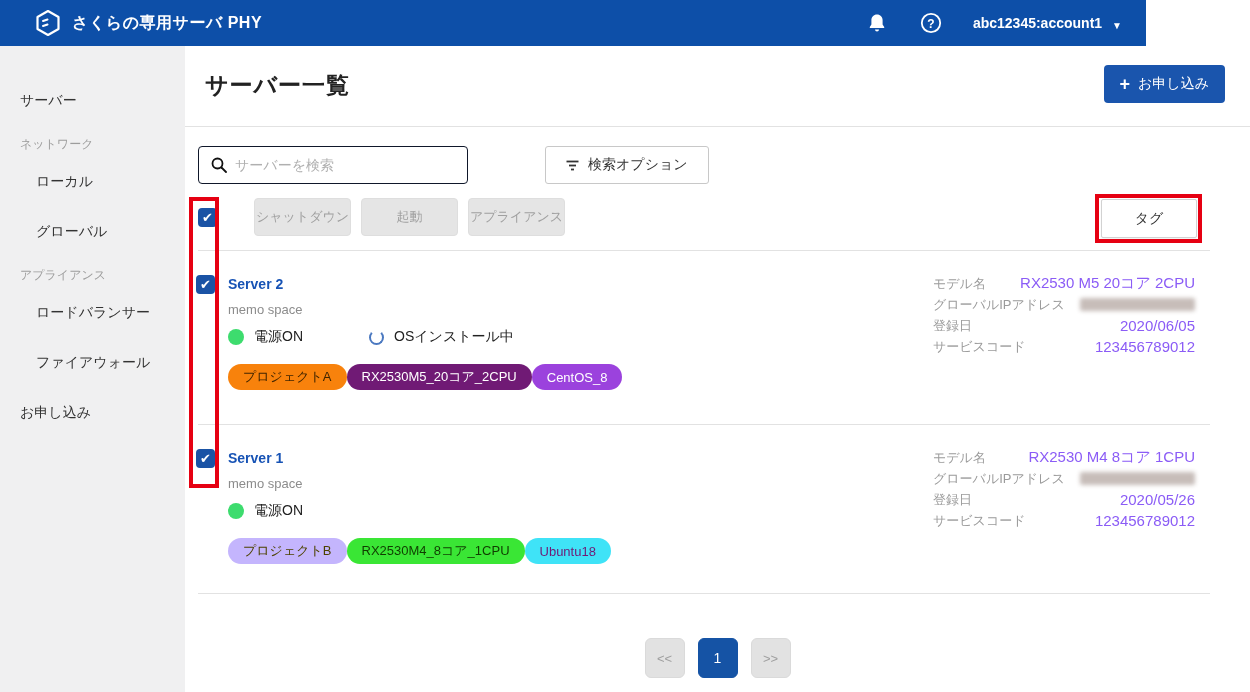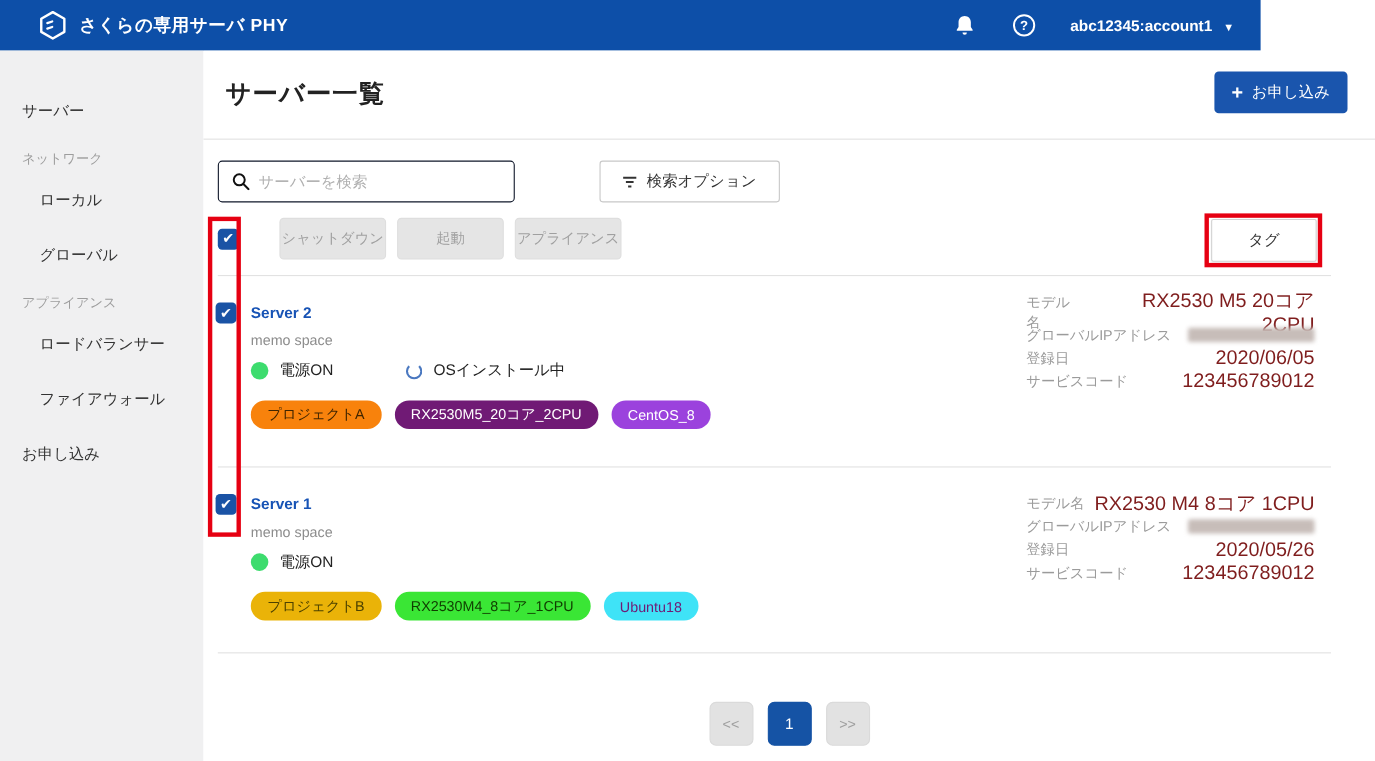--- a/index.html
+++ b/index.html
@@ -47,26 +47,26 @@
   .tag-btn { position:absolute; right:53px; top:153px; width:96px; height:39px; background:#fff; border:1px solid #d2d2d2; border-radius:2px; font-size:14px; color:#333; font-family:inherit; cursor:pointer; box-shadow:0 1px 2px rgba(0,0,0,.06); }
 
   
   .srv-check { position:absolute; left:11px; }
   .srv-name { position:absolute; left:43px; font-size:14px; font-weight:bold; color:#1753b5; cursor:pointer; }
   .srv-memo { position:absolute; left:43px; font-size:13px; color:#8c8c8c; }
   .srv-status { position:absolute; left:43px; display:flex; align-items:center; gap:10px; }
   .power-dot { width:16px; height:16px; border-radius:50%; background:#3ddc6e; flex:none; }
   .status-label { font-size:14px; color:#222; }
   .spinner { width:15px; height:15px; border:2px solid #4a78c0; border-top-color:transparent; border-radius:50%; margin-left:56px; flex:none; }
-  .srv-tags { position:absolute; left:43px; display:flex; gap:12px; }
+  .srv-tags { position:absolute; left:43px; display:flex; }
   .tag-pill { height:26px; padding:0 15px; border-radius:13px; font-size:13px; display:flex; align-items:center; cursor:pointer; }
   .srv-details { position:absolute; right:55px; width:262px; }
   .det-row { display:flex; justify-content:space-between; height:21px; align-items:center; }
   .det-label { font-size:13px; color:#9b9b9b; }
-  .det-value { font-size:18px; color:#7f1d1d; text-align:right; }
+  .det-value { font-size:15px; color:#8b5cf6; }
   .redacted { width:115px; height:13px; background:#c7bdb9; border-radius:2px; filter:blur(2px); }
 
   
   .pagination { position:absolute; left:0; right:0; top:592px; display:flex; justify-content:center; gap:13px; }
   .page-btn { min-width:40px; height:40px; padding:0 10px; border-radius:6px; background:#e2e2e2; border:1px solid #dadada; color:#9f9f9f; font-size:13px; font-family:inherit; cursor:pointer; }
   .page-btn.active { background:#1553a5; border-color:#1553a5; color:#fff; font-size:14px; cursor:default; }
 
   
   .annot { position:absolute; border:4px solid #e60012; pointer-events:none; background:transparent; z-index:10; }
 </style>
@@ -188,21 +188,21 @@
 
     <section>
       <div class="checkbox srv-check" style="top:403px">✔</div>
       <a class="srv-name" style="top:404px">Server 1</a>
       <div class="srv-memo" style="top:430px">memo space</div>
       <div class="srv-status" style="top:456px">
         <span class="power-dot"></span>
         <span class="status-label">電源ON</span>
       </div>
       <div class="srv-tags" style="top:492px">
-        <span class="tag-pill" style="background: #eab308; color: rgb(77, 66, 0);">プロジェクトB</span>
+        <span class="tag-pill" style="background: #c4b5fd; color: rgb(77, 66, 0);">プロジェクトB</span>
         <span class="tag-pill" style="background: rgb(58, 230, 53); color: rgb(16, 61, 0);">RX2530M4_8コア_1CPU</span>
         <span class="tag-pill" style="background: rgb(63, 227, 247); color: #701a75;">Ubuntu18</span>
       </div>
       <div class="srv-details" style="top:401px">
         <div class="det-row">
             <span class="det-label">モデル名</span>
             <span class="det-value">RX2530 M4 8コア 1CPU</span>
           </div>
         <div class="det-row">
             <span class="det-label">グローバルIPアドレス</span>

